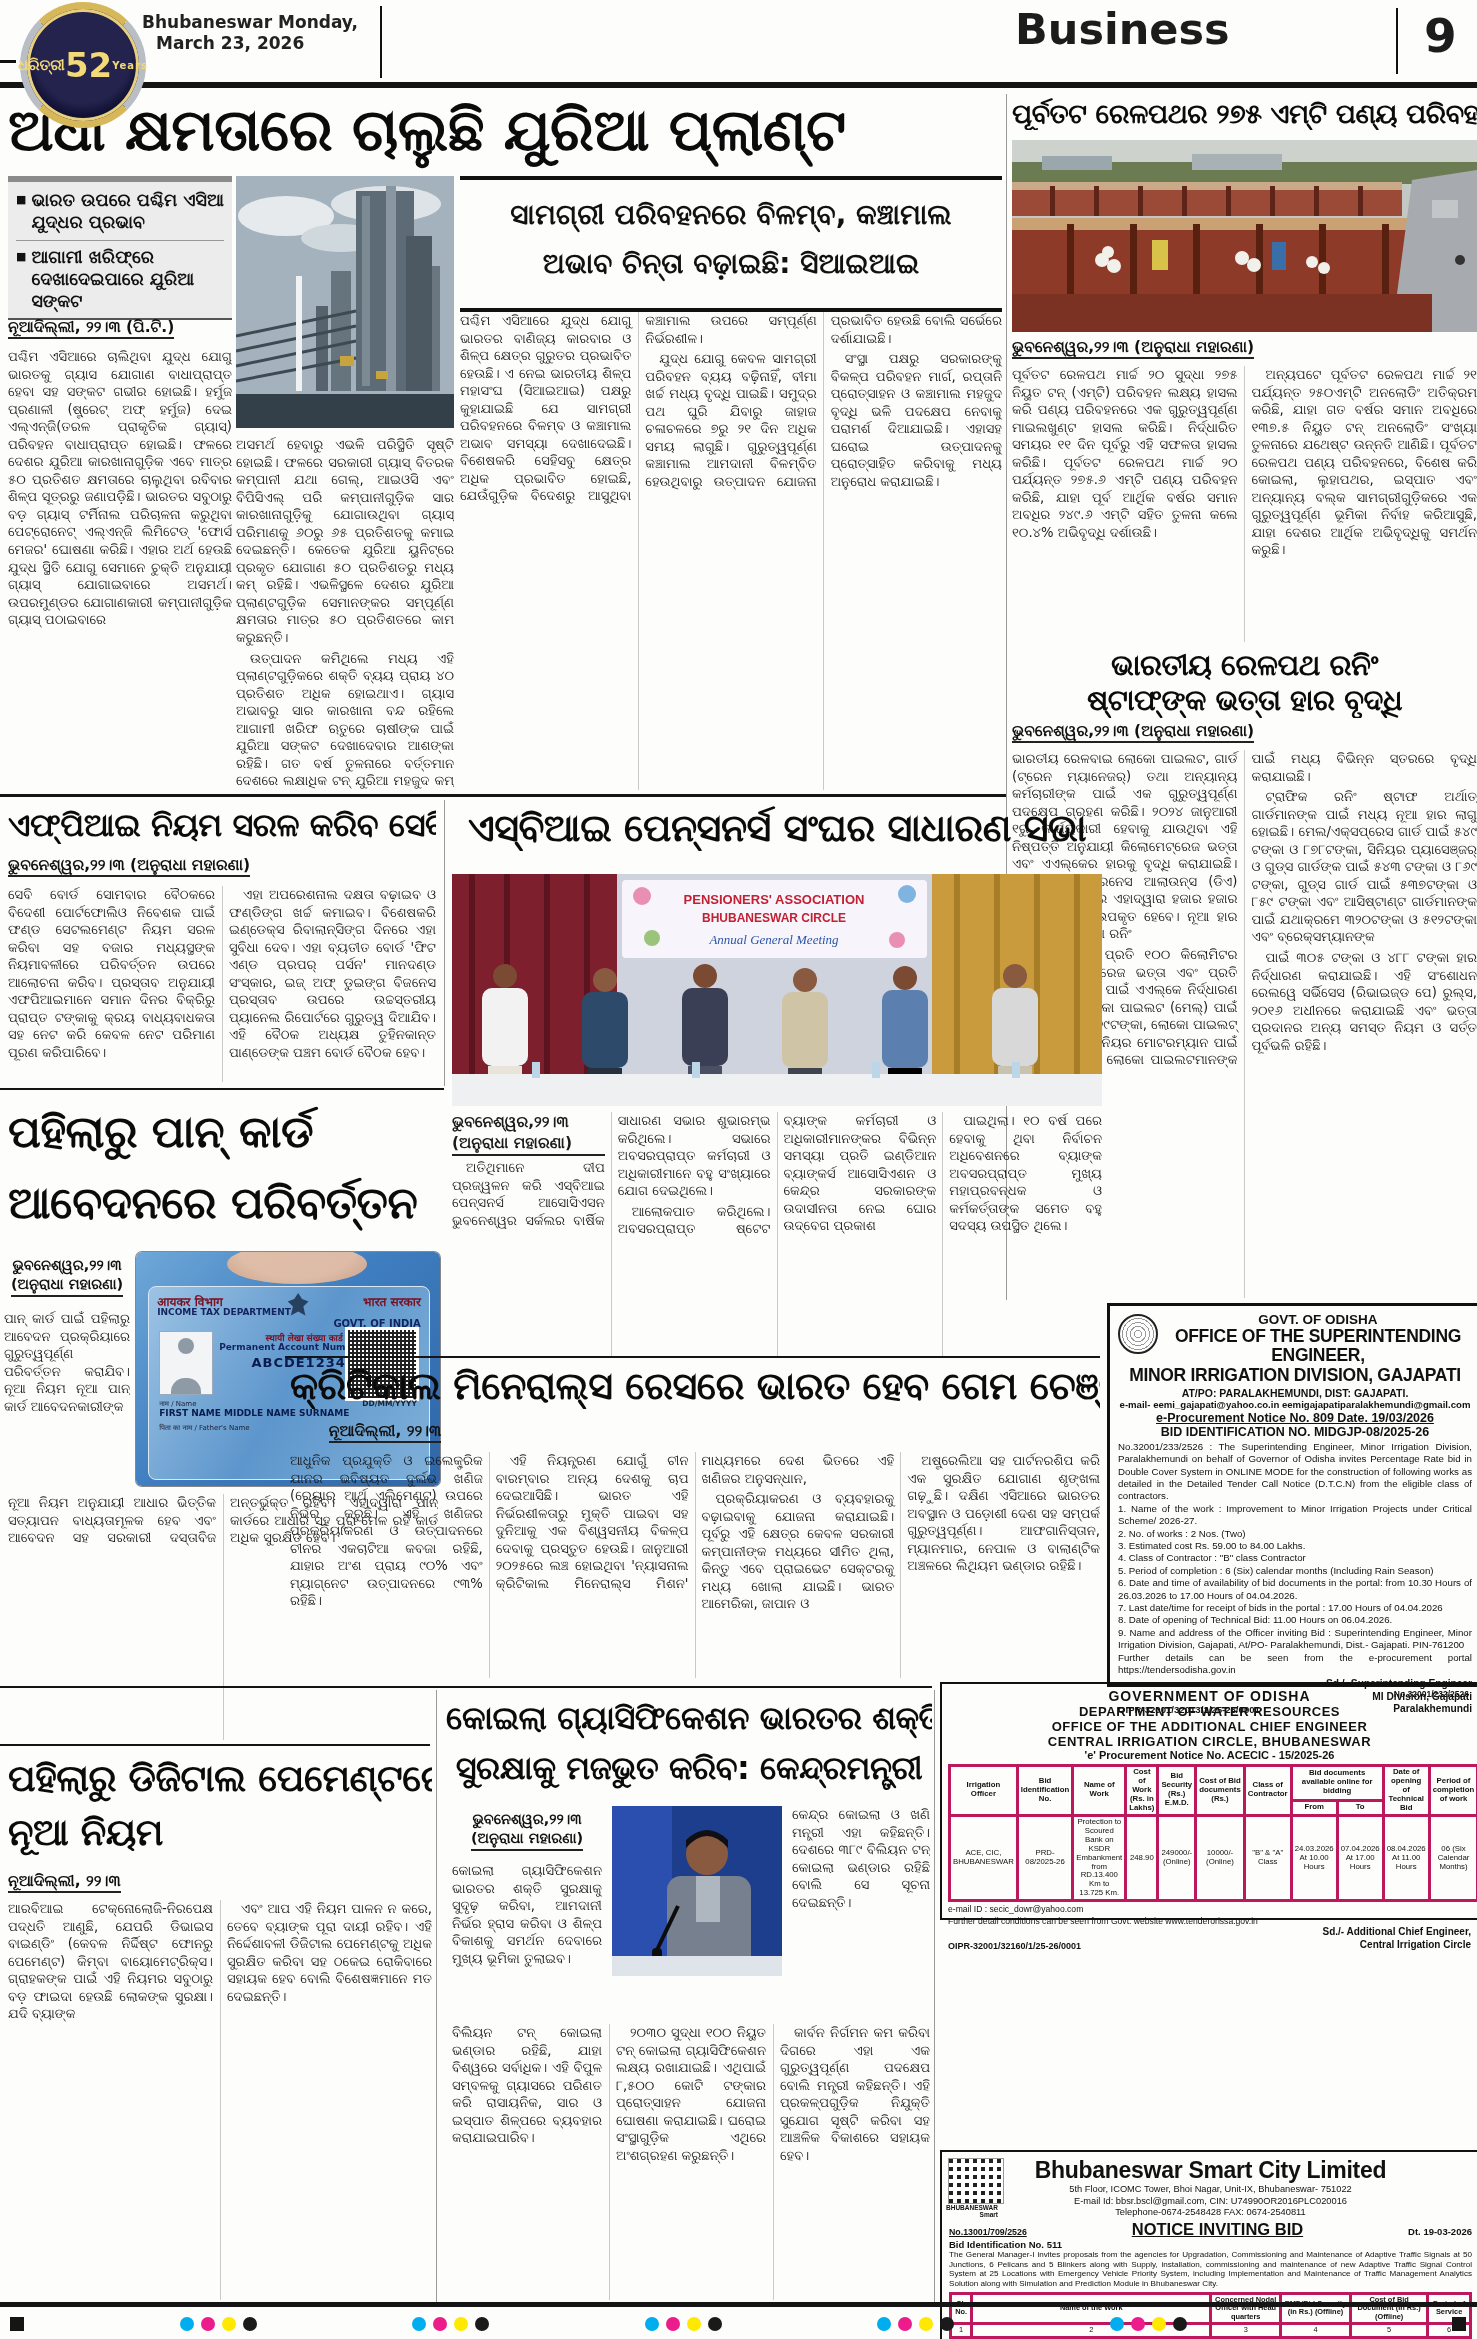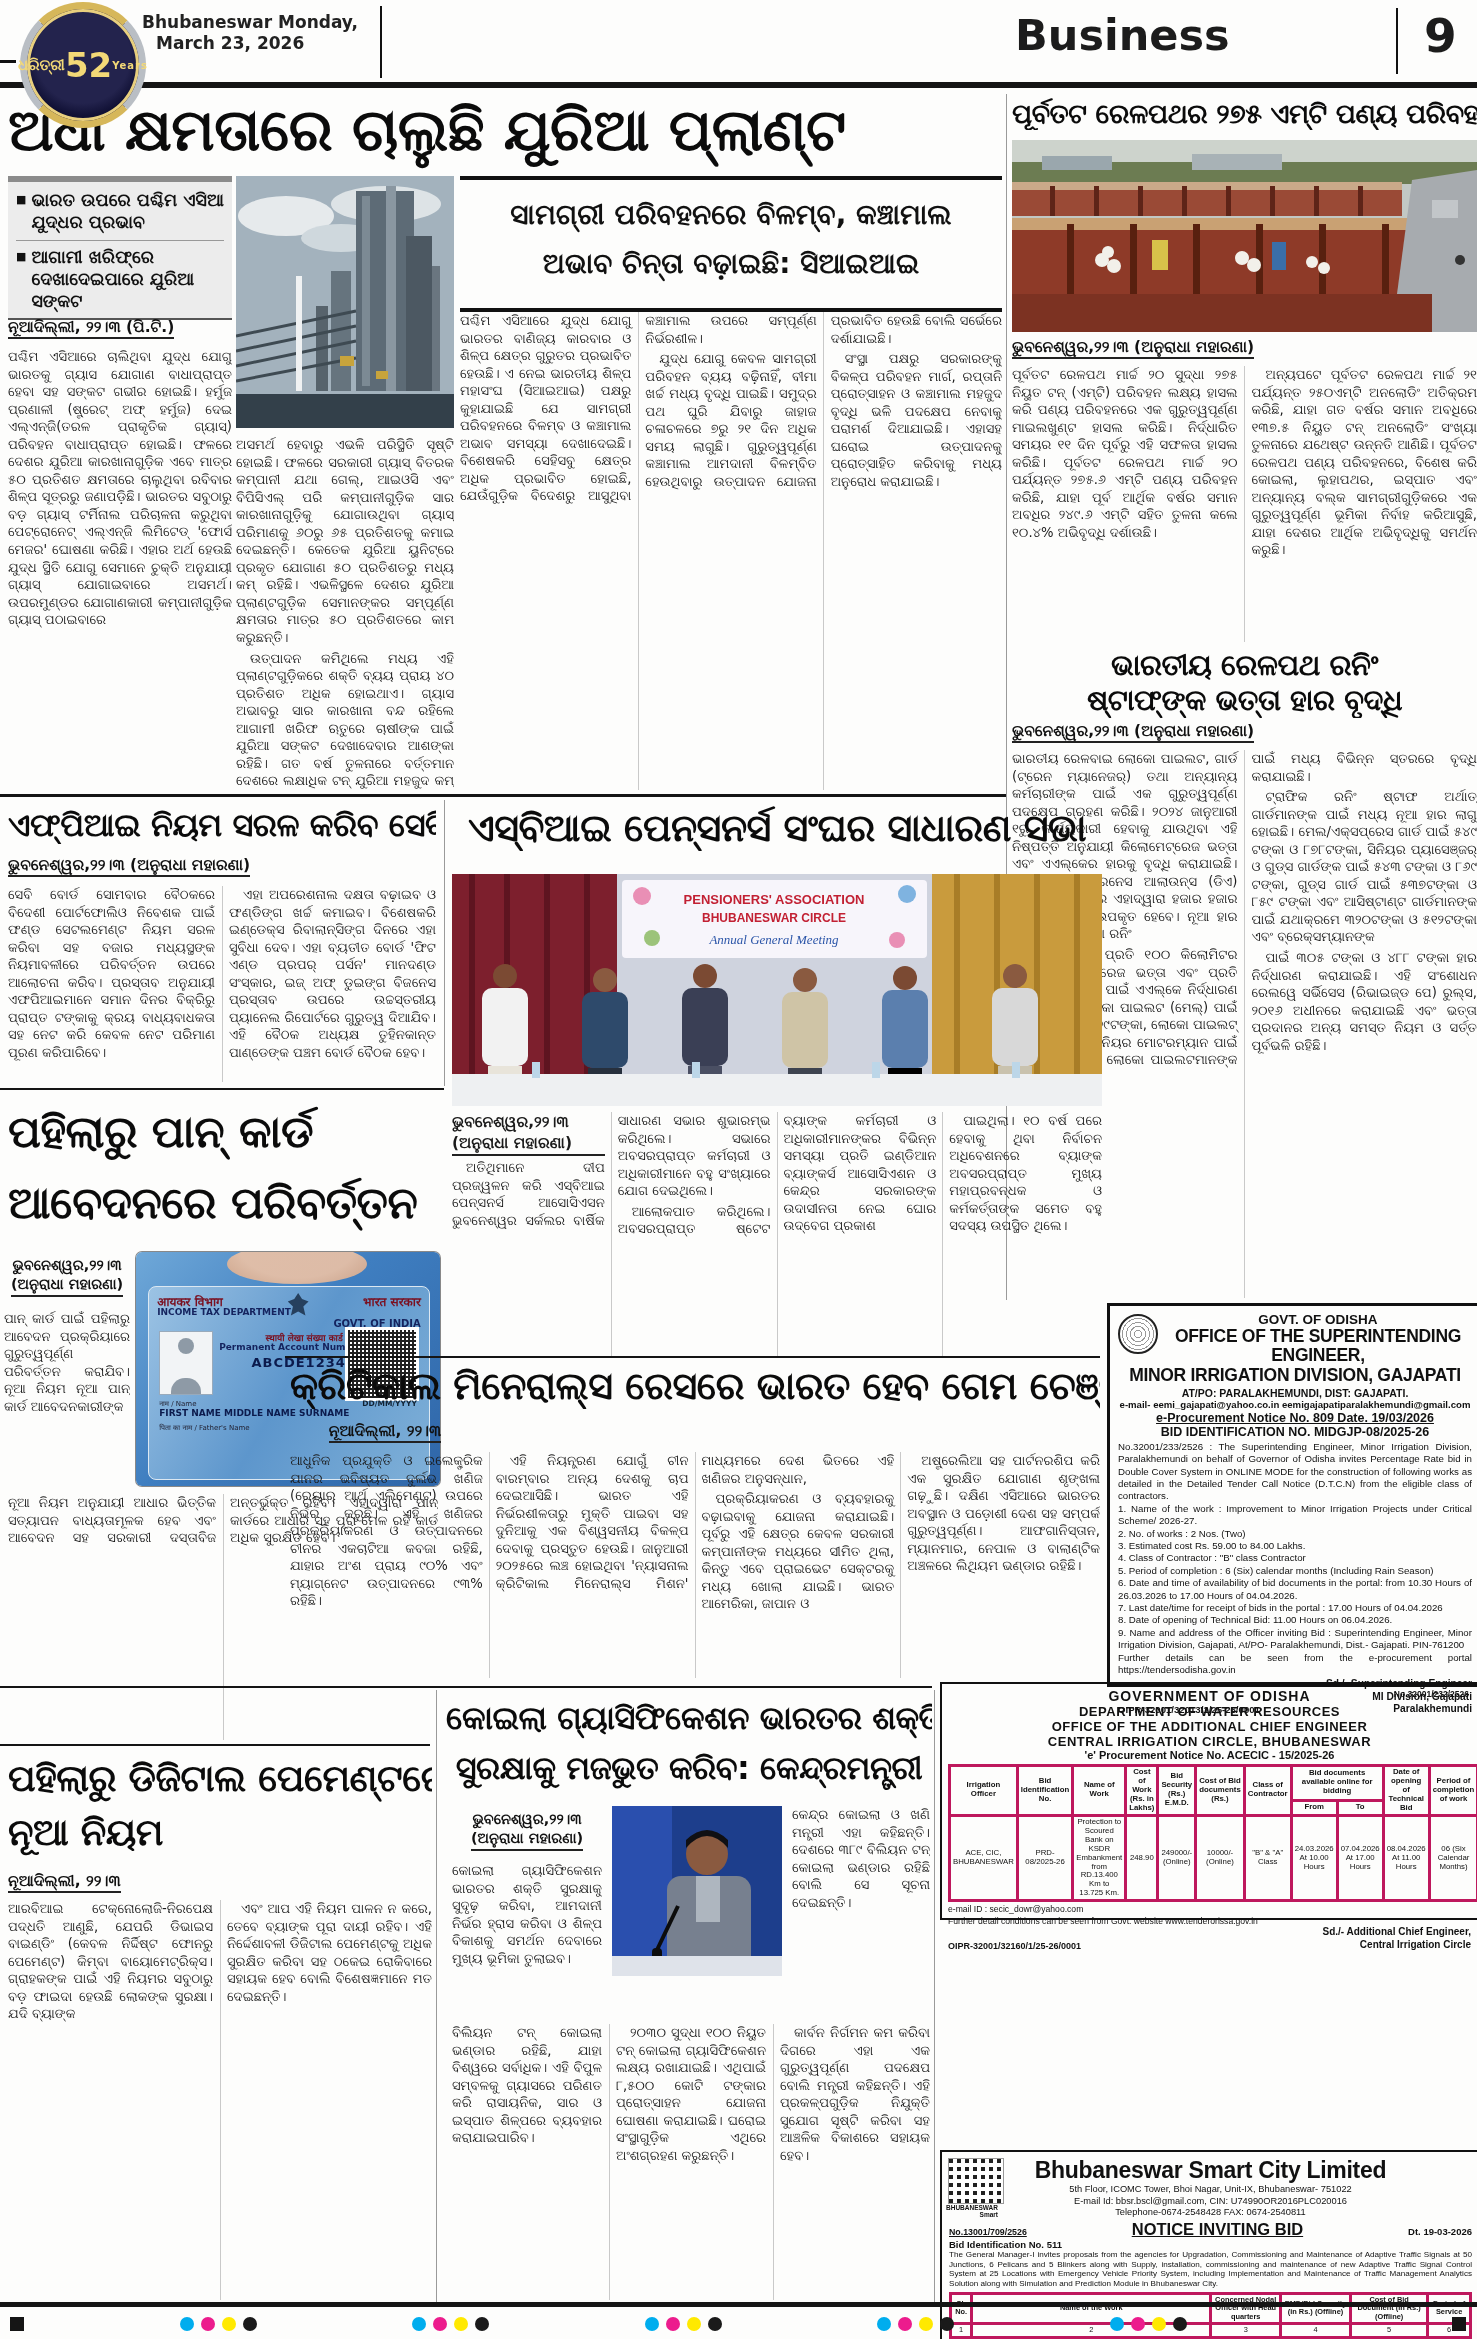--- a/index.html
+++ b/index.html
@@ -115,21 +115,21 @@
     <div class="logo-52">52</div>
     <div class="logo-years">Years</div>
   </div>
 
   <div class="abs mast-date" style="left:142px;top:12px;">
     <div>Bhubaneswar Monday,</div>
     <div style="padding-left:14px;">March 23, 2026</div>
   </div>
 
   <div class="abs" style="left:380px;top:6px;width:2px;height:72px;background:#111;"></div>
-  <div class="abs biz" style="left:1015px;top:10px;">Business</div>
+  <div class="abs biz" style="left:1015px;top:4px;">Business</div>
   <div class="abs" style="left:1396px;top:8px;width:2px;height:66px;background:#111;"></div>
   <div class="abs pageno" style="left:1424px;top:8px;">9</div>
 
   <div class="abs hl nw" style="left:8px;top:96px;width:992px;height:76px;font-size:58px;">ଅଧା କ୍ଷମତାରେ ଚାଲୁଛି ଯୁରିଆ ପ୍ଲାଣ୍ଟ</div>
 
   <div class="abs bullet-box" style="left:8px;top:176px;width:208px;">
     <div class="bullet-item">
       <span class="bullet-sq">■</span>
       <span>ଭାରତ ଉପରେ ପଶ୍ଚିମ ଏସିଆ ଯୁଦ୍ଧର ପ୍ରଭାବ</span>
     </div>

